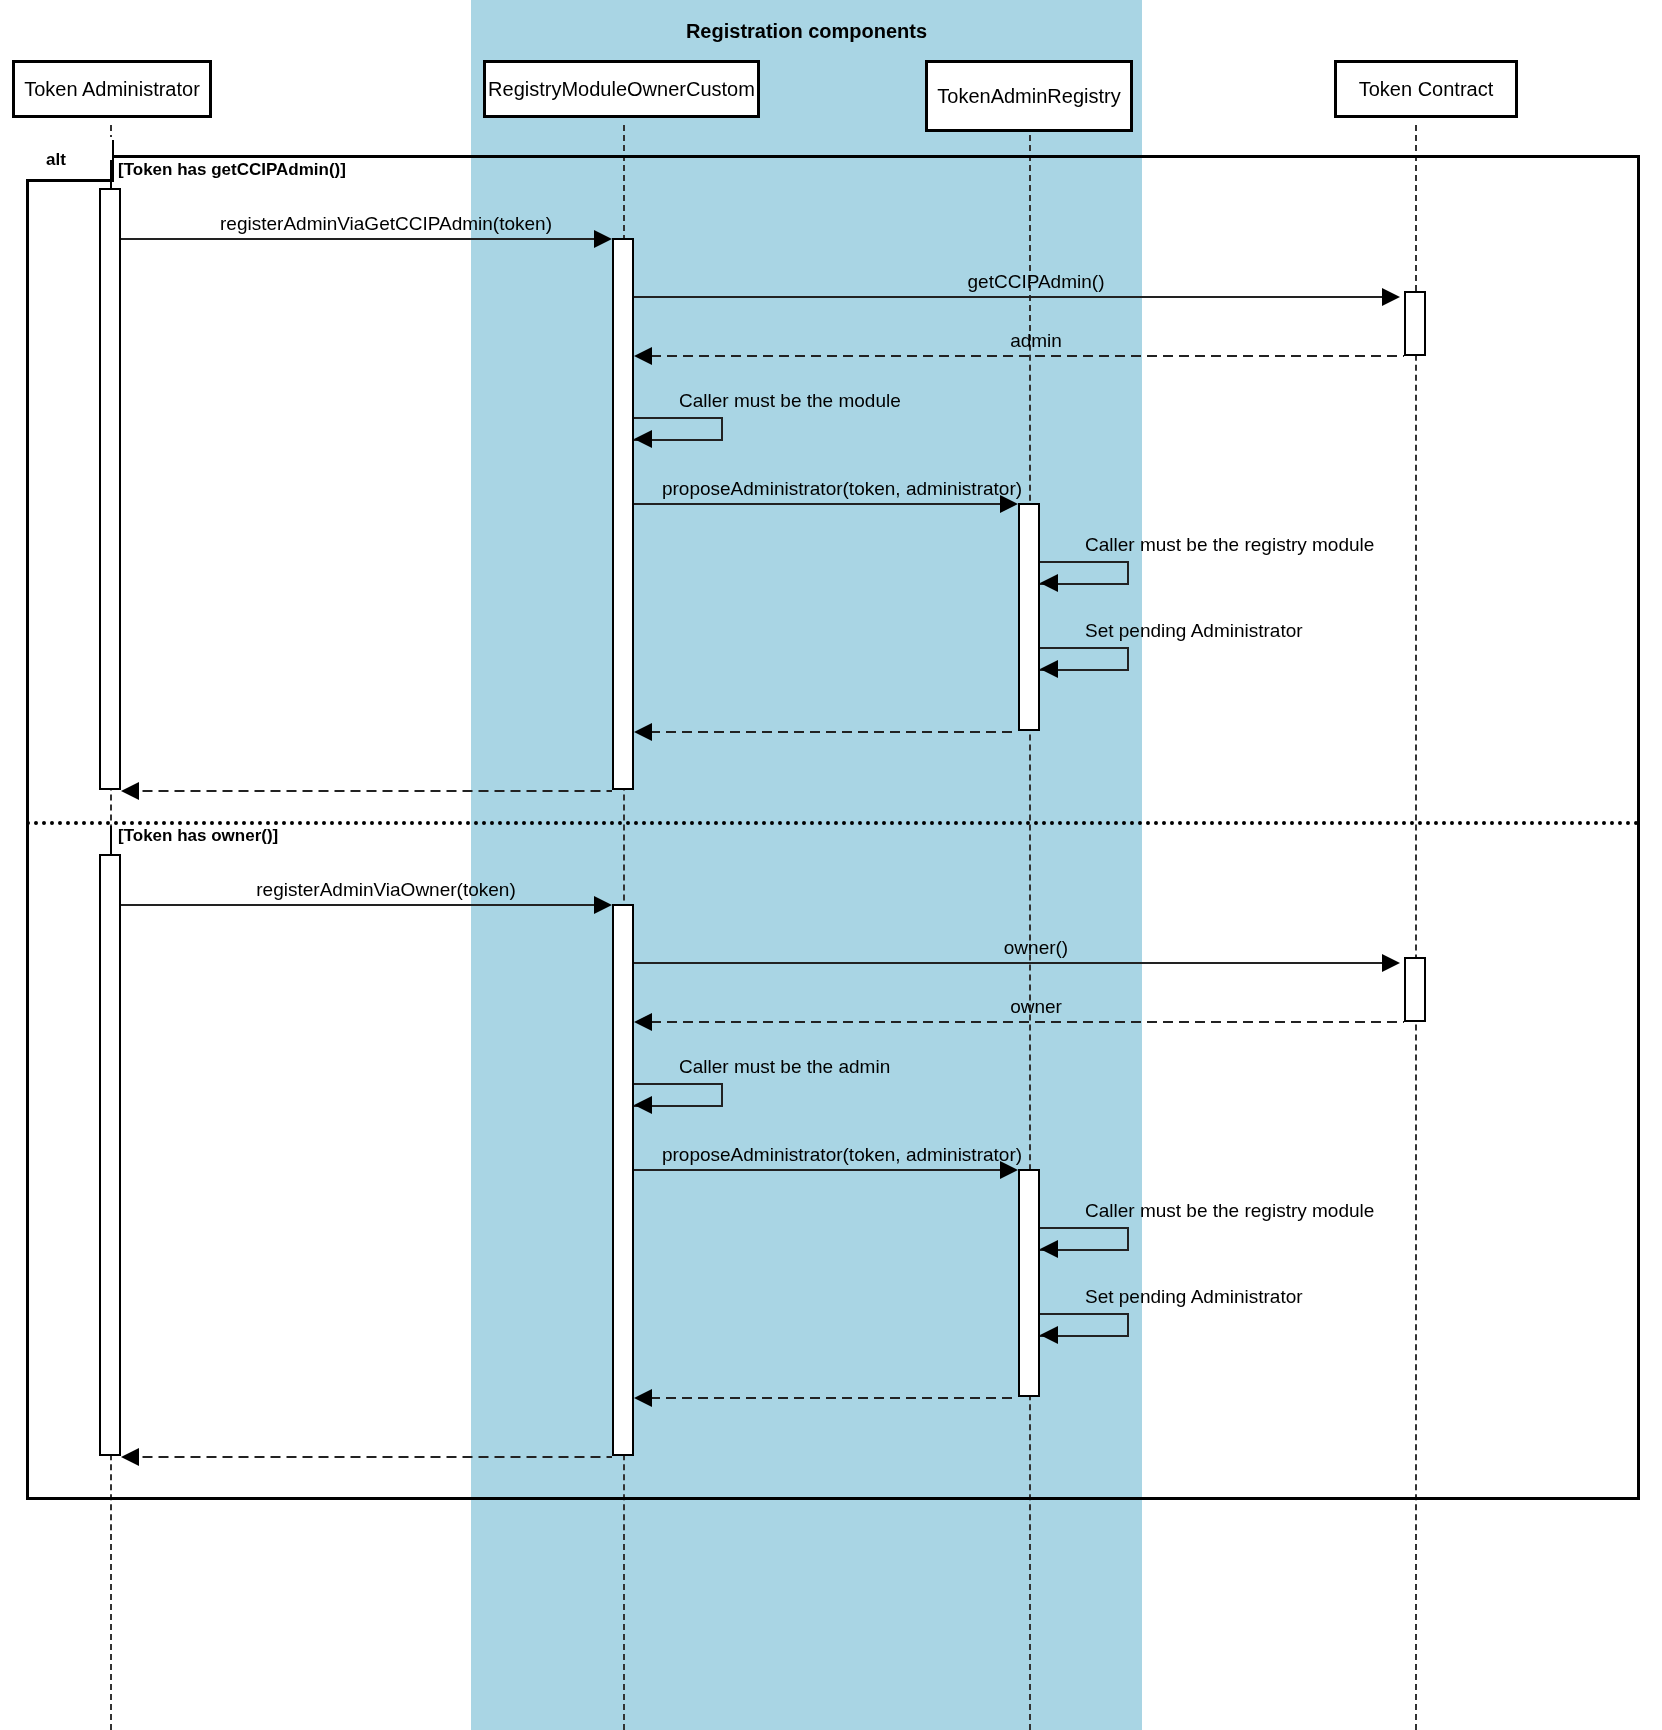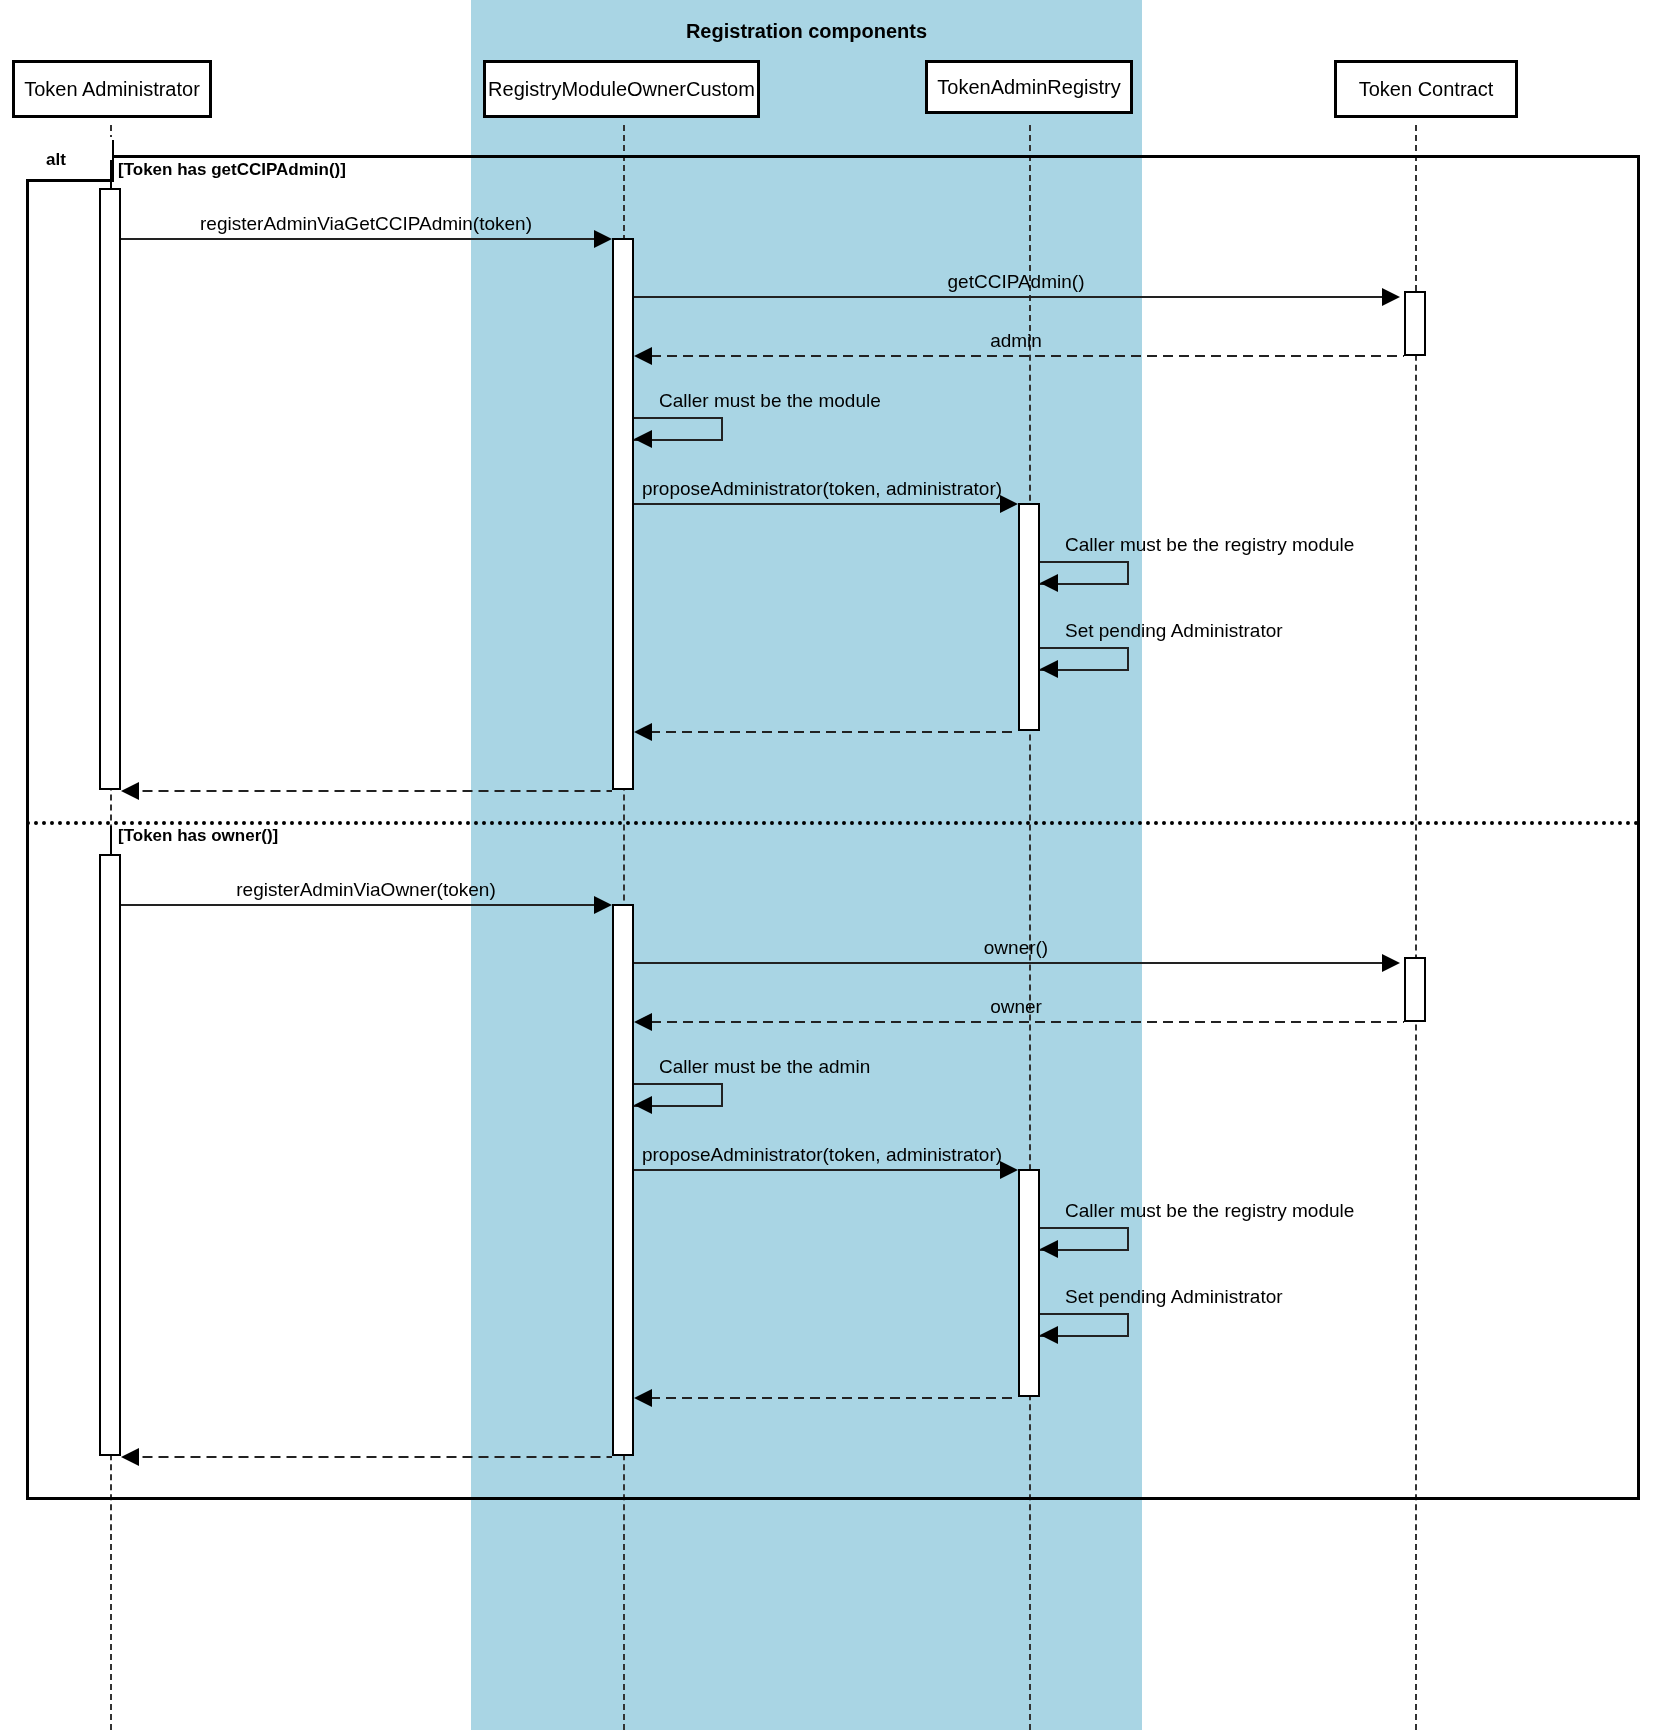--- a/index.html
+++ b/index.html
@@ -132,20 +132,21 @@
     width: 0; height: 0;
     border-top: 9px solid transparent;
     border-bottom: 9px solid transparent;
     border-right: 18px solid #000;
   }
   .msg-label {
     position: absolute;
     font-size: 19px;
     color: #000;
     white-space: nowrap;
+    margin-left: 20px;
   }
   .msg-label.center { transform: translateX(-50%); }
   
   .self-box {
     position: absolute;
     box-sizing: border-box;
     border: 2px solid #222;
     border-left: none;
     background: transparent;
   }
@@ -165,21 +166,21 @@
   <div class="lifeline" style="left:1415px; top:125px; height:1605px;"></div>
 
   <div class="participant" style="left:483px; top:60px; width:277px; height:58px;">
     <span>RegistryModuleOwnerCustom</span>
   </div>
 
   <div class="participant" style="left:12px; top:60px; width:200px; height:58px;">
     <span>Token Administrator</span>
   </div>
 
-  <div class="participant" style="left:925px; top:60px; width:208px; height:54px;">
+  <div class="participant" style="left:925px; top:60px; width:208px; height:72px;">
     <span>TokenAdminRegistry</span>
   </div>
 
   <div class="participant" style="left:1334px; top:60px; width:184px; height:58px;">
     <span>Token Contract</span>
   </div>
 
   <div class="frame" style="left:26px; top:155px; width:1614px; height:1345px;"></div>
 
   <div class="frame-tag" style="left:26px; top:140px; width:88px; height:42px;">

